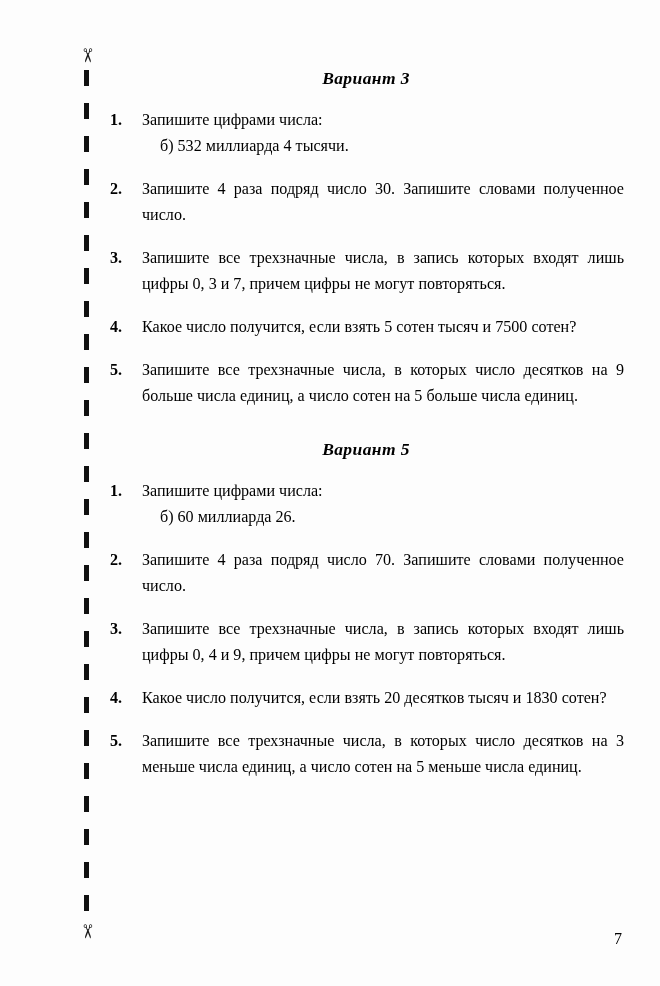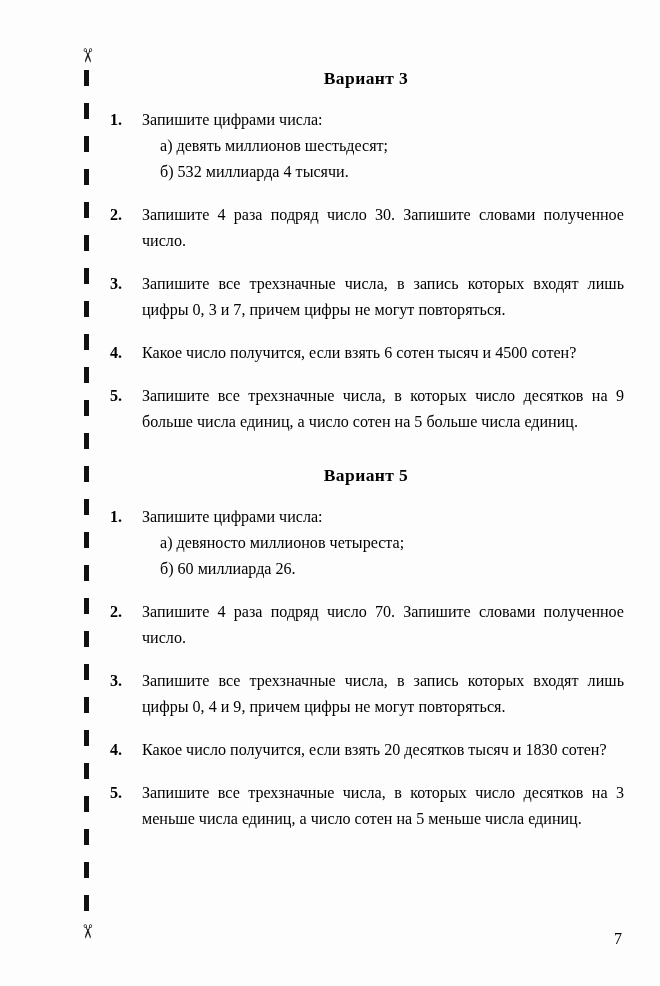--- a/index.html
+++ b/index.html
@@ -61,20 +61,21 @@
   
   .content {
     position: absolute;
     left: 108px;
     top: 56px;
     width: 516px;
   }
 
   .variant-title {
     font-weight: bold;
+    font-style: italic;
     font-size: 17.5px;
     text-align: center;
     letter-spacing: 0.4px;
     margin: 16px;
     padding: 0;
   }
 
   .variant-3-title { margin-top: 12px; }
   .variant-4-title { margin-top: 30px; }
 
@@ -145,56 +146,54 @@
   <div class="content">
 
     <div class="variant-title variant-3-title">Вариант 3</div>
 
     <div class="task-list">
 
       <div class="task">
         <span class="task-number">1.</span>
         <span class="task-text no-justify">Запишите цифрами числа:</span>
         <div class="subitems">
-          <span class="subitem">а) девять миллионов шестьдесят;</span>
           <span class="subitem">б) 532 миллиарда 4 тысячи.</span>
         </div>
       </div>
 
       <div class="task">
         <span class="task-number">2.</span>
         <span class="task-text">Запишите 4 раза подряд число 30. Запишите слова­ми полученное число.</span>
       </div>
 
       <div class="task">
         <span class="task-number">3.</span>
         <span class="task-text">Запишите все трехзначные числа, в запись которых входят лишь цифры 0, 3 и 7, причем цифры не мо­гут повторяться.</span>
       </div>
 
       <div class="task">
         <span class="task-number">4.</span>
-        <span class="task-text">Какое число получится, если взять 6 сотен тысяч и 4500 сотен?</span>
+        <span class="task-text">Какое число получится, если взять 5 сотен тысяч и 7500 сотен?</span>
       </div>
 
       <div class="task">
         <span class="task-number">5.</span>
         <span class="task-text">Запишите все трехзначные числа, в которых число десятков на 9 больше числа единиц, а число сотен на 5 больше числа единиц.</span>
       </div>
 
     </div>
 
     <div class="variant-title variant-4-title">Вариант 5</div>
 
     <div class="task-list">
 
       <div class="task">
         <span class="task-number">1.</span>
         <span class="task-text no-justify">Запишите цифрами числа:</span>
         <div class="subitems">
-          <span class="subitem">а) девяносто миллионов четыреста;</span>
           <span class="subitem">б) 60 миллиарда 26.</span>
         </div>
       </div>
 
       <div class="task">
         <span class="task-number">2.</span>
         <span class="task-text">Запишите 4 раза подряд число 70. Запишите слова­ми полученное число.</span>
       </div>
 
       <div class="task">

